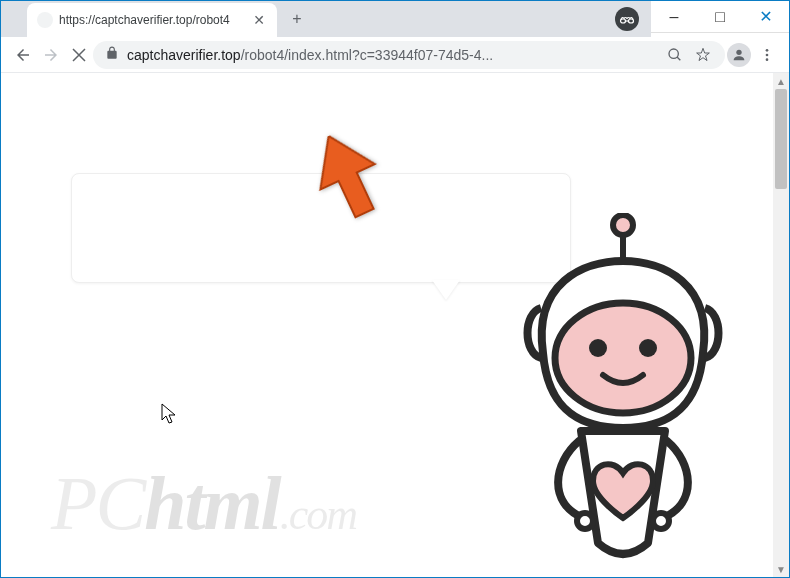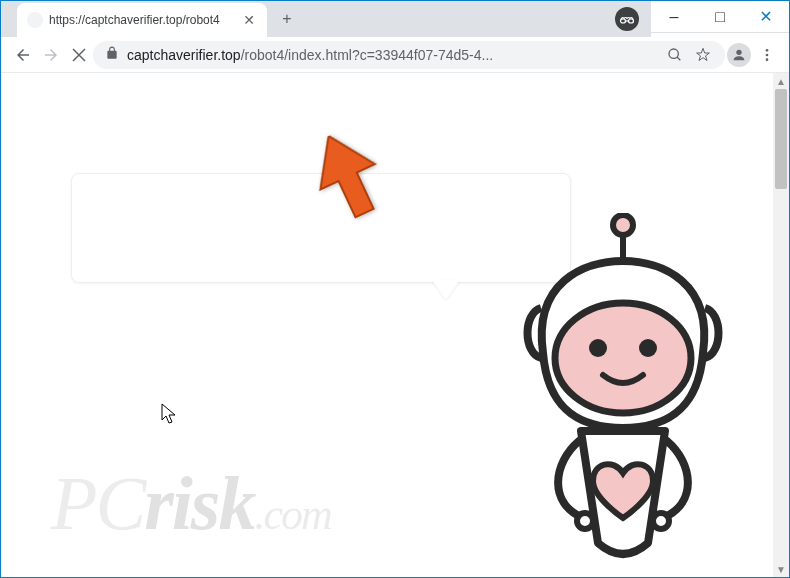--- a/index.html
+++ b/index.html
@@ -1,21 +1,21 @@
 <!DOCTYPE html>
 <html><head>
   <meta charset="utf-8">
   <style>
     * { margin: 0; padding: 0; box-sizing: border-box; }
     body { font-family: 'Segoe UI', Arial, sans-serif; background: #fff; overflow: hidden; }
     .window { width: 790px; height: 578px; border: 1px solid #0a7cc4; background: #fff; position: relative; }
     .titlebar { height: 32px; background: #fff; display: flex; justify-content: flex-end; align-items: center; border-bottom: 1px solid #e0e0e0; }
     .win-btn { width: 46px; height: 32px; display: flex; align-items: center; justify-content: center; cursor: pointer; color: #333; }
     .win-btn.close { color: #0a7cc4; }
-    .tabbar { height: 36px; background: #dee1e6; display: flex; align-items: flex-end; padding-left: 12px; position: absolute; top: 0; left: 0; right: 138px; }
+    .tabbar { height: 36px; background: #dee1e6; display: flex; align-items: flex-end; padding-left: 22px; position: absolute; top: 0; left: 0; right: 138px; }
     .tab { background: #fff; height: 34px; border-radius: 8px 8px 0 0; display: flex; align-items: center; padding: 0 10px; min-width: 250px; max-width: 260px; font-size: 12px; color: #3c4043; gap: 6px; margin-left: 4px; }
     .tab-favicon { width: 16px; height: 16px; border-radius: 50%; background: #f1f3f4; flex-shrink: 0; }
     .tab-title { flex: 1; white-space: nowrap; overflow: hidden; text-overflow: ellipsis; }
     .tab-close { width: 16px; height: 16px; display: flex; align-items: center; justify-content: center; cursor: pointer; font-size: 14px; color: #5f6368; }
     .newtab { width: 28px; height: 28px; display: flex; align-items: center; justify-content: center; cursor: pointer; color: #5f6368; font-size: 16px; margin-left: 6px; margin-bottom: 4px; }
     .addrbar { height: 36px; background: #fff; display: flex; align-items: center; padding: 0 8px; gap: 0; border-bottom: 1px solid #e8eaed; position: absolute; top: 36px; left: 0; right: 0; }
     .nav-btn { width: 28px; height: 28px; display: flex; align-items: center; justify-content: center; cursor: pointer; color: #5f6368; border-radius: 50%; }
     .nav-btn.disabled { color: #bdc1c6; }
     .omnibox { flex: 1; height: 28px; background: #f1f3f4; border-radius: 14px; display: flex; align-items: center; padding: 0 12px; gap: 8px; font-size: 14px; color: #202124; }
     .lock { color: #5f6368; flex-shrink: 0; }
@@ -159,21 +159,21 @@
         <path d="M130 260 C120 245 100 250 100 268 C100 285 130 305 130 305 C130 305 160 285 160 268 C160 250 140 245 130 260 Z" fill="#f5c6c6" stroke="#2a2a2a" stroke-width="6"></path>
 
         <path d="M86 228 C60 250 55 290 90 305" fill="none" stroke="#2a2a2a" stroke-width="8" stroke-linecap="round"></path>
         <path d="M174 228 C200 250 205 290 170 305" fill="none" stroke="#2a2a2a" stroke-width="8" stroke-linecap="round"></path>
         <circle cx="92" cy="308" r="8" fill="#fff" stroke="#2a2a2a" stroke-width="6"></circle>
         <circle cx="168" cy="308" r="8" fill="#fff" stroke="#2a2a2a" stroke-width="6"></circle>
       </svg>
     </div>
 
     <div class="watermark">
-      <span class="pc-p">PC</span><span class="risk">risk</span><span class="com">.com</span>
+      <span class="pc-p">PC</span><span class="risk">html</span><span class="com">.com</span>
     </div>
 
     <div class="mouse-cursor">
       <svg width="16" height="22" viewBox="0 0 16 22">
           <path d="M1 1 L1 17 L5 13 L8 20 L11 19 L8 12 L14 12 Z" fill="#fff" stroke="#000" stroke-width="1"></path>
         </svg>
     </div>
   </div>
 
   <div class="cursor-ptr">

